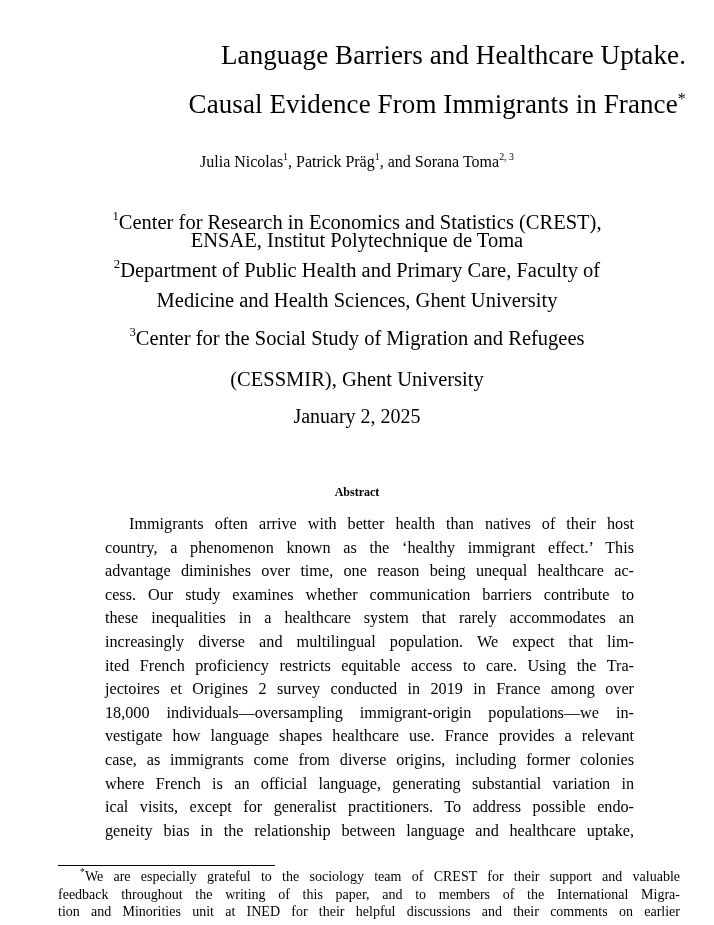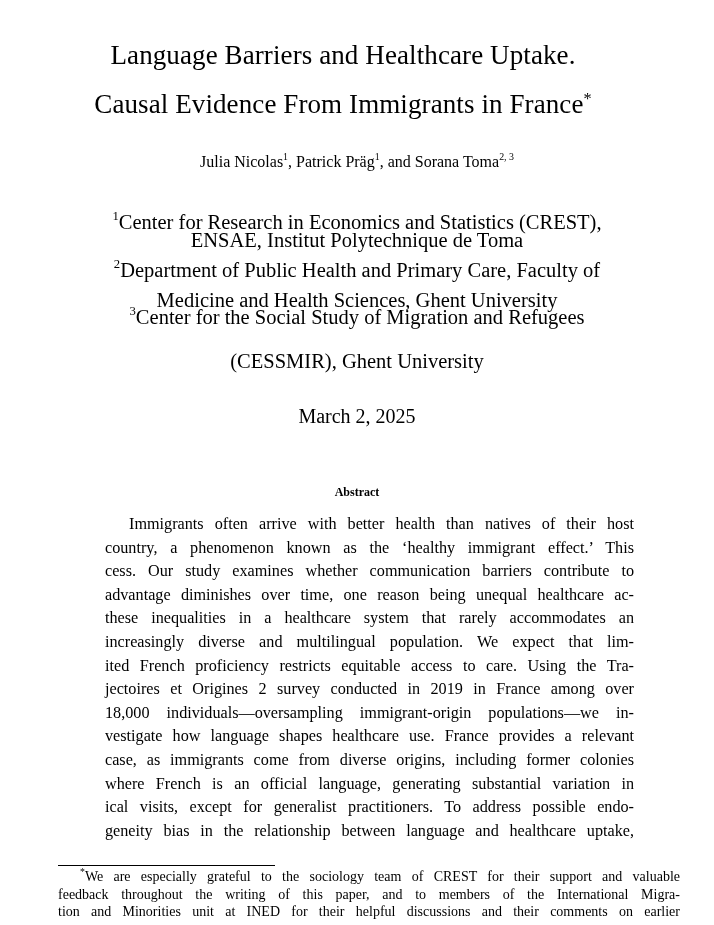--- a/index.html
+++ b/index.html
@@ -19,21 +19,21 @@
       position: absolute;
       left: 0; top: 0;
       width: 714px;
       height: 925px;
       background: #ffffff;
     }
     .title {
       position: absolute;
       left: 0;
       width: 686px;
-      text-align: center;
+      text-align: right;
       font-size: 27px;
       line-height: 36px;
       letter-spacing: 0.1px;
     }
     .title-line1 { top: 37px; }
     .title-line2 { top: 86px; }
     .title sup, .authors sup, .aff sup {
       font-size: 0.62em;
       line-height: 0;
       position: relative;
@@ -55,22 +55,22 @@
       left: 0;
       width: 714px;
       text-align: center;
       font-size: 20.5px;
       line-height: 30px;
     }
     .aff1a { top: 195px; margin-top: 12px; }
     .aff1b { top: 225px; }
     .aff2a { top: 255px; }
     .aff2b { top: 285px; }
-    .aff3a { top: 302px; }
-    .aff3b { top: 346px; text-align: center; }
+    .aff3a { top: 323px; }
+    .aff3b { top: 364px; text-align: center; }
     .date {
       position: absolute;
       left: 0;
       width: 714px;
       top: 402px;
       text-align: center;
       font-size: 20px;
       line-height: 28px;
     }
     .abstract-heading {
@@ -160,29 +160,29 @@
   <div class="aff aff2b">
     <span>Medicine and Health Sciences, Ghent University</span>
   </div>
   <div class="aff aff3a">
     <sup>3</sup><span>Center for the Social Study of Migration and Refugees</span>
   </div>
   <div class="aff aff3b">
     <span>(CESSMIR), Ghent University</span>
   </div>
 
-  <div class="date">March 2, 2025</div>
+  <div class="date">January 2, 2025</div>
 
   <div class="abstract-heading">Abstract</div>
 
   <div class="abstract-body">
     <span class="abstract-line indent">Immigrants often arrive with better health than natives of their host</span>
     <span class="abstract-line">country, a phenomenon known as the ‘healthy immigrant effect.’  This</span>
+    <span class="abstract-line">advantage diminishes over time, one reason being unequal healthcare ac-</span>
     <span class="abstract-line">cess. Our study examines whether communication barriers contribute to</span>
-    <span class="abstract-line">advantage diminishes over time, one reason being unequal healthcare ac-</span>
     <span class="abstract-line">these inequalities in a healthcare system that rarely accommodates an</span>
     <span class="abstract-line">increasingly diverse and multilingual population.  We expect that lim-</span>
     <span class="abstract-line">ited French proficiency restricts equitable access to care. Using the Tra-</span>
     <span class="abstract-line">jectoires et Origines 2 survey conducted in 2019 in France among over</span>
     <span class="abstract-line">18,000 individuals—oversampling immigrant-origin populations—we in-</span>
     <span class="abstract-line">vestigate how language shapes healthcare use. France provides a relevant</span>
     <span class="abstract-line">case, as immigrants come from diverse origins, including former colonies</span>
     <span class="abstract-line">where French is an official language, generating substantial variation in</span>
     <span class="abstract-line">ical visits, except for generalist practitioners.  To address possible endo-</span>
     <span class="abstract-line">geneity bias in the relationship between language and healthcare uptake,</span>

